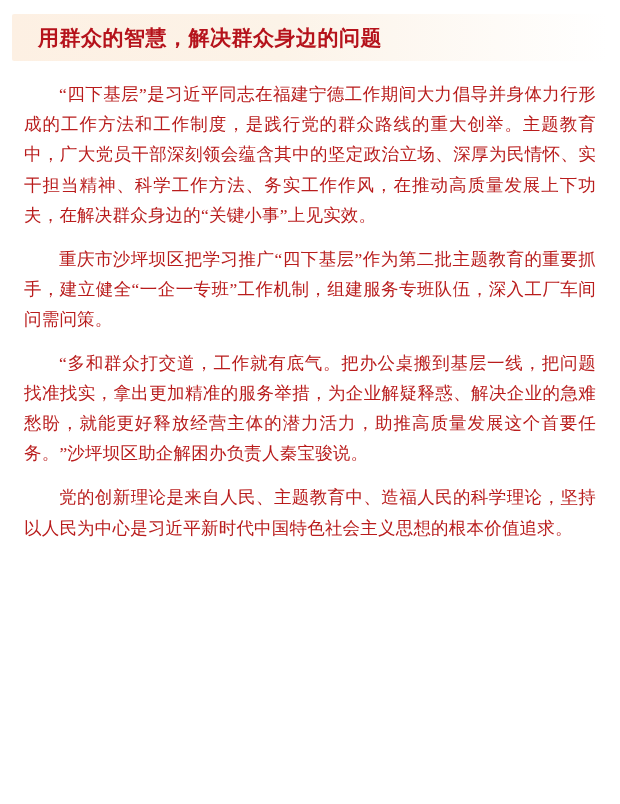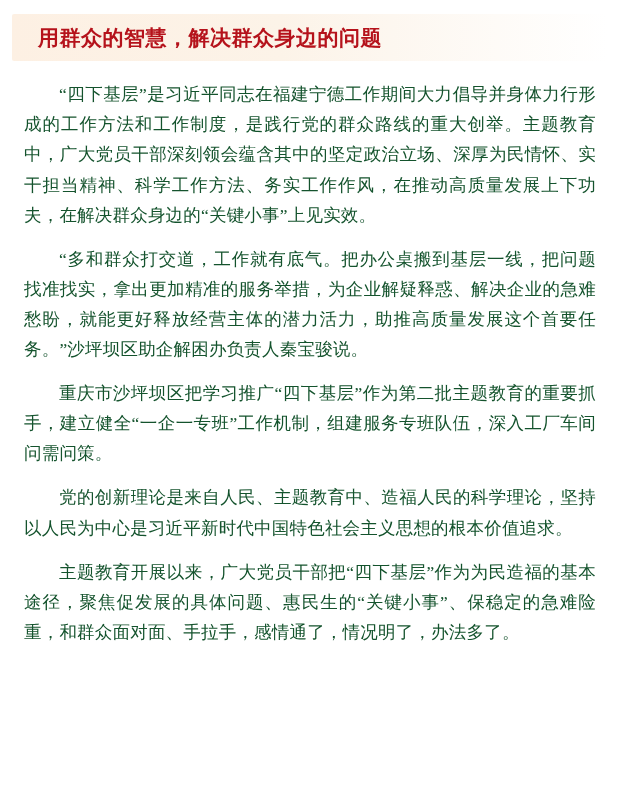--- a/index.html
+++ b/index.html
@@ -35,37 +35,36 @@
     line-height: 1.3;
     font-family: "Liberation Sans", sans-serif;
   }
   .article {
     margin: 18px 24px 0 24px;
   }
   .article p {
     margin: 0 0 14px 0;
     font-size: 17.5px;
     line-height: 1.72;
-    color: #14532d;
+    color: #b91c1c;
     text-align: justify;
     text-indent: 2em;
     font-family: "Liberation Serif", "DejaVu Serif", serif;
     letter-spacing: 0.2px;
   }
 </style>
 </head>
 <body>
 
 <div class="page">
 
   <div class="title-bar">
     <div class="title-text">用群众的智慧，解决群众身边的问题</div>
   </div>
 
   <div class="article">
     <p>“四下基层”是习近平同志在福建宁德工作期间大力倡导并身体力行形成的工作方法和工作制度，是践行党的群众路线的重大创举。主题教育中，广大党员干部深刻领会蕴含其中的坚定政治立场、深厚为民情怀、实干担当精神、科学工作方法、务实工作作风，在推动高质量发展上下功夫，在解决群众身边的“关键小事”上见实效。</p>
+    <p>重庆市沙坪坝区把学习推广“四下基层”作为第二批主题教育的重要抓手，建立健全“一企一专班”工作机制，组建服务专班队伍，深入工厂车间问需问策。</p>
     <p>“多和群众打交道，工作就有底气。把办公桌搬到基层一线，把问题找准找实，拿出更加精准的服务举措，为企业解疑释惑、解决企业的急难愁盼，就能更好释放经营主体的潜力活力，助推高质量发展这个首要任务。”沙坪坝区助企解困办负责人秦宝骏说。</p>
-    <p>重庆市沙坪坝区把学习推广“四下基层”作为第二批主题教育的重要抓手，建立健全“一企一专班”工作机制，组建服务专班队伍，深入工厂车间问需问策。</p>
     <p>党的创新理论是来自人民、主题教育中、造福人民的科学理论，坚持以人民为中心是习近平新时代中国特色社会主义思想的根本价值追求。</p>
-    <p>主题教育开展以来，广大党员干部把“四下基层”作为为民造福的基本途径，聚焦促发展的具体问题、惠民生的“关键小事”、保稳定的急难险重，和群众面对面、手拉手，感情通了，情况明了，办法多了。</p>
   </div>
 
 </div>
 
 </body></html>

